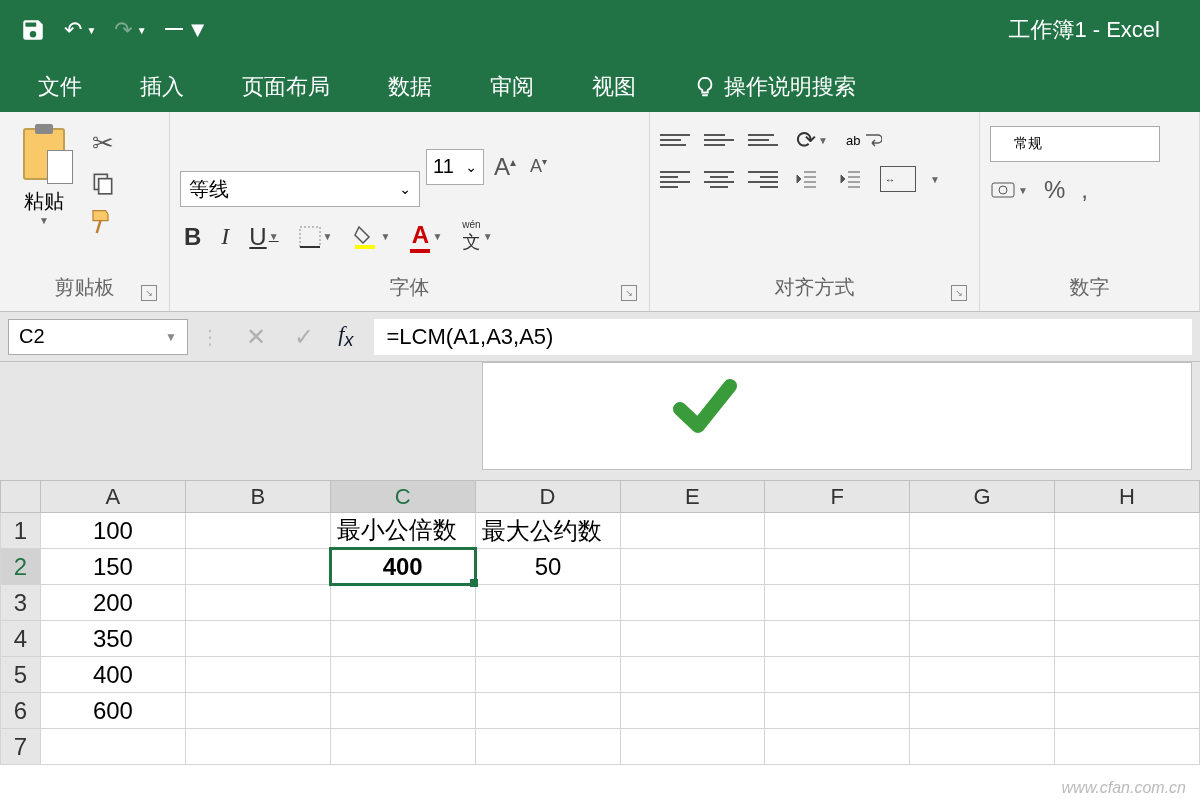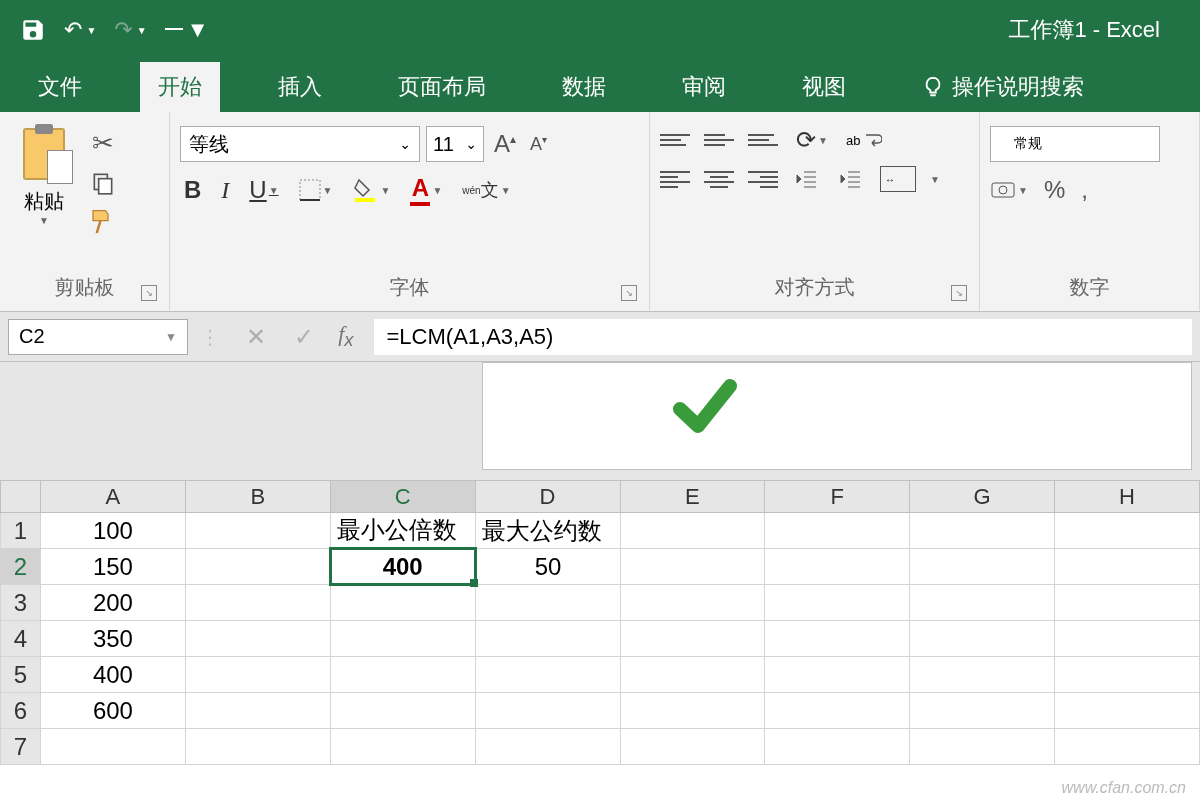--- a/index.html
+++ b/index.html
@@ -4,21 +4,21 @@
 <style>
 * { box-sizing: border-box; margin: 0; padding: 0; font-family: "Microsoft YaHei", Arial, sans-serif; }
 body { width: 1200px; height: 803px; background: #e6e6e6; overflow: hidden; position: relative; }
 
 .titlebar { background: #217346; height: 60px; display: flex; align-items: center; padding: 0 20px; }
 .qat { display: flex; align-items: center; gap: 18px; }
 .qat-btn { color: #fff; font-size: 22px; cursor: pointer; display: flex; align-items: center; gap: 4px; }
 .qat-dd { font-size: 10px; color: #fff; }
 .title-text { color: #fff; font-size: 22px; margin-left: auto; margin-right: 20px; }
 
-.tabbar { background: #217346; height: 52px; display: flex; align-items: flex-end; padding: 0 20px; gap: 40px; }
+.tabbar { background: #217346; height: 52px; display: flex; align-items: flex-end; padding: 0 20px; gap: 22px; }
 .tab { color: #fff; font-size: 22px; padding: 10px 18px; cursor: pointer; }
 .tab.active { background: #f3f3f3; color: #217346; }
 .tell-me { display: flex; align-items: center; gap: 8px; color: #fff; }
 
 .ribbon { background: #f3f3f3; height: 200px; border-bottom: 1px solid #c0c0c0; display: flex; }
 .ribbon-group { border-right: 1px solid #d8d8d8; padding: 8px 10px 4px; display: flex; flex-direction: column; position: relative; }
 .ribbon-group-body { flex: 1; display: flex; }
 .ribbon-group-label { text-align: center; font-size: 20px; color: #666; padding: 6px 0; position: relative; }
 .dialog-launcher { position: absolute; right: 2px; bottom: 6px; width: 16px; height: 16px; border: 1px solid #888; font-size: 9px; color: #888; display: flex; align-items: center; justify-content: center; cursor: pointer; }
 
@@ -26,21 +26,21 @@
 .paste-btn { display: flex; flex-direction: column; align-items: center; width: 68px; cursor: pointer; }
 .paste-icon { width: 42px; height: 52px; background: #f8c869; border: 2px solid #c0a050; border-radius: 3px; position: relative; margin-top: 8px; }
 .paste-icon::after { content: ""; position: absolute; top: -6px; left: 10px; width: 18px; height: 10px; background: #888; border-radius: 2px; }
 .paste-paper { position: absolute; width: 26px; height: 34px; background: #fff; border: 1px solid #888; right: -10px; bottom: -6px; }
 .paste-label { font-size: 20px; margin-top: 8px; }
 .clip-side { display: flex; flex-direction: column; gap: 10px; margin-left: 8px; margin-top: 8px; }
 .clip-icon { width: 34px; height: 30px; cursor: pointer; display: flex; align-items: center; justify-content: center; font-size: 26px; color: #555; }
 
 .font-group { width: 480px; }
 .font-row1 { display: flex; gap: 6px; align-items: center; margin-bottom: 12px; margin-top: 6px; }
-.font-name { width: 240px; height: 36px; border: 1px solid #ababab; background: #fff; padding: 0 8px; font-size: 20px; display: flex; align-items: center; justify-content: space-between; cursor: pointer; }
+.font-name { width: 240px; height: 36px; border: 1px solid #ababab; background: #fff; padding: 0 8px; font-size: 20px; display: flex; align-items: center; justify-content: space-between; cursor: pointer; margin-top: 45px; }
 .font-size { width: 58px; height: 36px; border: 1px solid #ababab; background: #fff; padding: 0 6px; font-size: 20px; display: flex; align-items: center; justify-content: space-between; cursor: pointer; }
 .aa-btn { font-size: 24px; color: #555; cursor: pointer; padding: 0 4px; }
 .font-row2 { display: flex; gap: 12px; align-items: center; }
 .fmt-btn { font-size: 24px; color: #333; cursor: pointer; padding: 0 4px; display: flex; align-items: center; gap: 2px; }
 .fmt-dd { font-size: 10px; color: #666; }
 .border-btn svg, .fill-btn svg { display: block; }
 
 .align-group { width: 330px; }
 .align-rows { display: flex; flex-direction: column; gap: 12px; margin-top: 6px; }
 .align-row { display: flex; gap: 14px; align-items: center; }
@@ -51,21 +51,21 @@
 
 .number-group { flex: 1; }
 .num-format { width: 170px; height: 36px; border: 1px solid #ababab; background: #fff; padding: 0 23px; font-size: 14px; display: flex; align-items: center; justify-content: space-between; cursor: pointer; margin-top: 6px; }
 .num-row2 { display: flex; gap: 16px; margin-top: 14px; align-items: center; }
 .num-btn { font-size: 24px; color: #555; cursor: pointer; display: flex; align-items: center; gap: 2px; }
 
 .namebox-bar { height: 50px; background: #e6e6e6; display: flex; align-items: center; padding: 6px 8px; border-bottom: 1px solid #c0c0c0; }
 .namebox { width: 180px; height: 36px; border: 1px solid #ababab; background: #fff; padding: 0 10px; font-size: 20px; display: flex; align-items: center; justify-content: space-between; cursor: text; }
 .fb-sep { color: #c0c0c0; margin: 0 12px; font-size: 20px; }
 .fb-btn { color: #b0b0b0; font-size: 24px; padding: 0 14px; cursor: pointer; }
-.fx-icon { font-style: italic; font-family: "Times New Roman", serif; color: #737373; font-size: 22px; padding: 0 10px; }
+.fx-icon { font-style: italic; font-family: "Times New Roman", serif; color: #0f172a; font-size: 22px; padding: 0 10px; }
 .formula-bar { flex: 1; height: 36px; border: 1px solid #fff; background: #fff; margin-left: 10px; padding: 0 12px; font-size: 22px; display: flex; align-items: center; position: relative; cursor: text; }
 
 .formula-expanded { position: absolute; left: 482px; right: 8px; top: 362px; height: 108px; background: #fff; border: 1px solid #c0c0c0; z-index: 5; }
 
 .checkmark { position: absolute; left: 670px; top: 374px; z-index: 10; }
 
 .grid-area { position: absolute; left: 0; right: 0; top: 480px; bottom: 0; background: #fff; }
 .grid-table { border-collapse: collapse; width: 100%; }
 .grid-table th { background: #e6e6e6; border: 1px solid #c0c0c0; font-weight: normal; font-size: 22px; color: #333; }
 .grid-table td { border: 1px solid #d4d4d4; font-size: 24px; padding: 0 6px; height: 36px; }
@@ -92,21 +92,20 @@
     </span>
     <span class="qat-btn">↶<span class="qat-dd">▼</span></span>
     <span class="qat-btn" style="color:#7da892">↷<span class="qat-dd">▼</span></span>
     <span class="qat-btn"><span style="border-top:2px solid #fff;width:18px;display:block;margin-bottom:2px"></span>▼</span>
   </div>
   <div class="title-text">工作簿1  -  Excel</div>
 </div>
 
 <div class="tabbar">
   <div class="tab">文件</div>
-  <div class="tab active">开始</div>
   <div class="tab">插入</div>
   <div class="tab">页面布局</div>
   <div class="tab">数据</div>
   <div class="tab">审阅</div>
   <div class="tab">视图</div>
   <div class="tab tell-me">
     <svg width="22" height="22" viewBox="0 0 24 24">
         <path fill="none" stroke="#fff" stroke-width="2" d="M12 2a7 7 0 0 0-3 13.3V18h6v-2.7A7 7 0 0 0 12 2zM9 21h6"></path>
       </svg>
     <span>操作说明搜索</span>
@@ -177,21 +176,21 @@
             <span class="fmt-dd">▼</span>
         </span>
         <span class="fmt-btn">
           <span style="display:flex;flex-direction:column;align-items:center">
               <span style="color:#c00;font-weight:bold">A</span>
               <span style="width:20px;height:4px;background:#c00"></span>
             </span>
             <span class="fmt-dd">▼</span>
         </span>
         <span class="fmt-btn">
-          <span style="display:flex;flex-direction:row;align-items:center;font-size:10px">
+          <span style="display:flex;flex-direction:column;align-items:center;font-size:10px">
               <span>wén</span>
               <span style="font-size:18px">文</span>
             </span>
             <span class="fmt-dd">▼</span>
         </span>
       </div>
     </div>
     <div class="ribbon-group-label">字体
       <span class="dialog-launcher">↘</span>
     </div>

